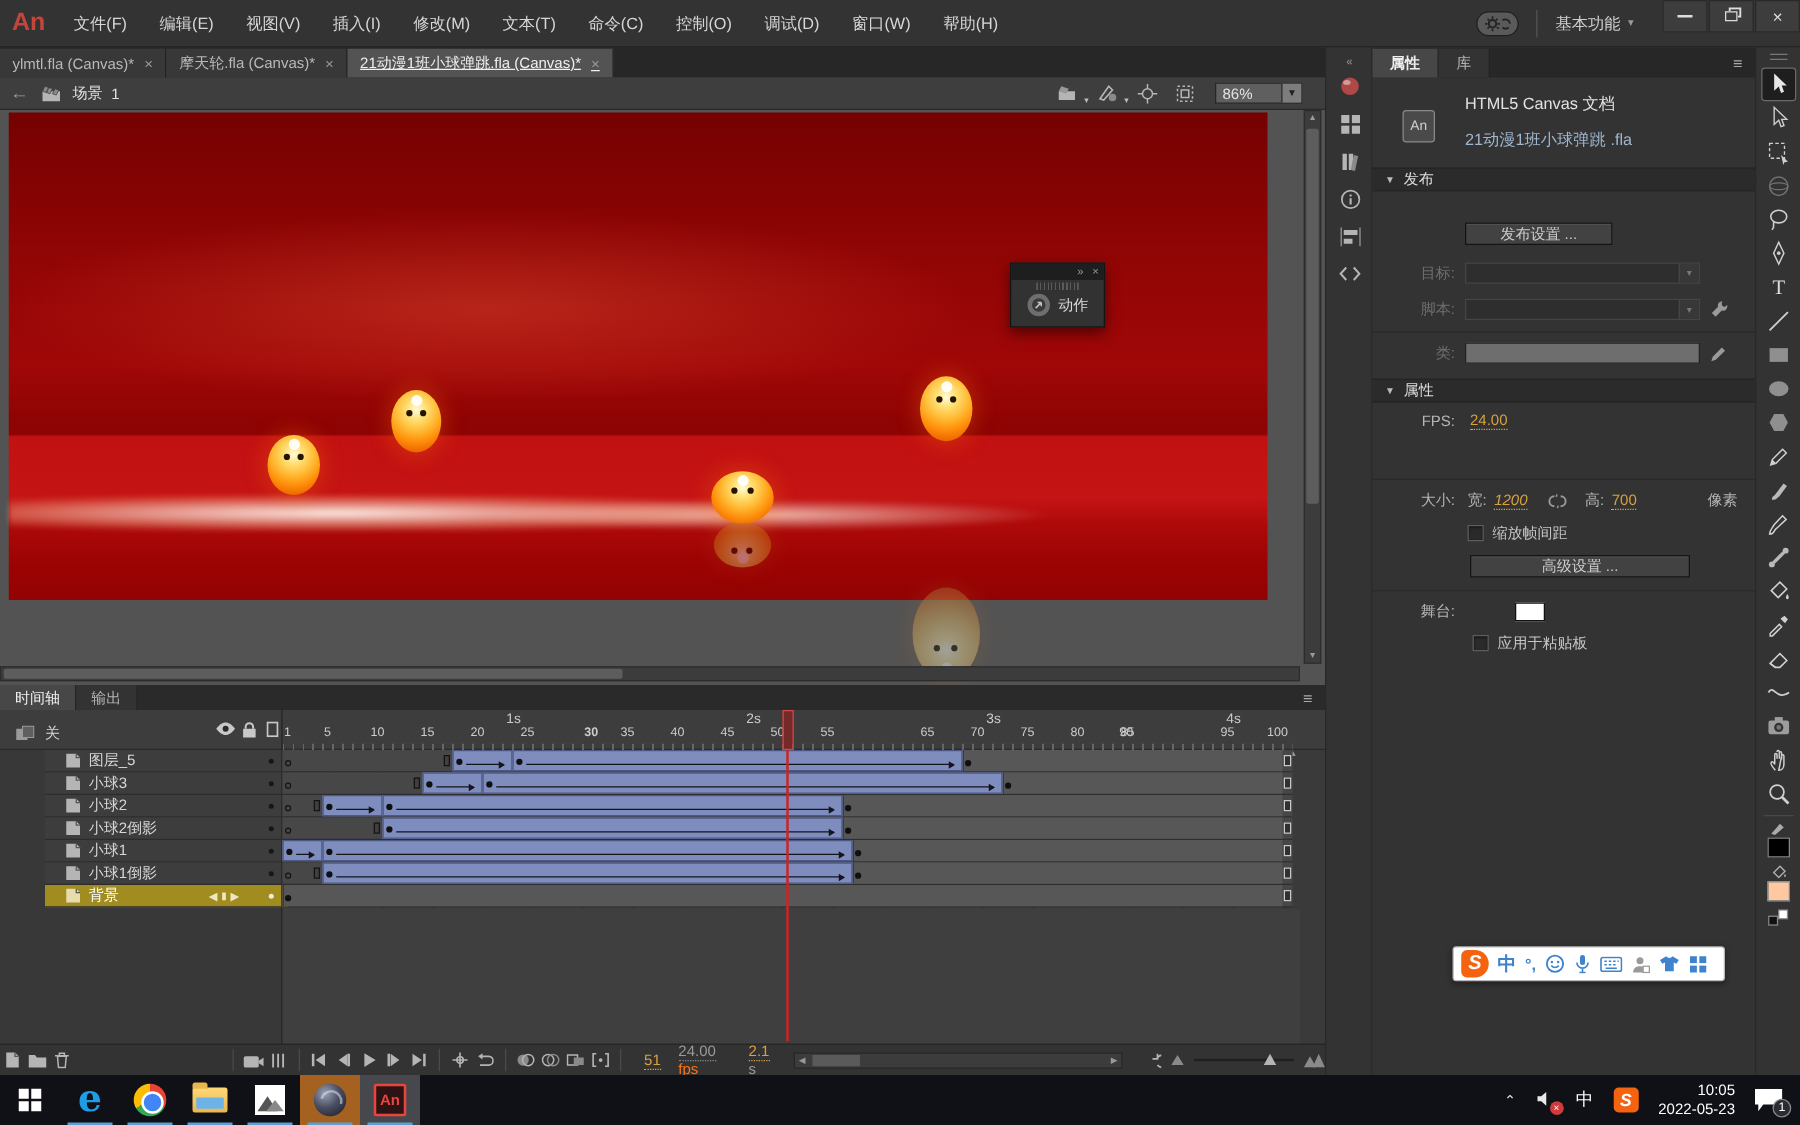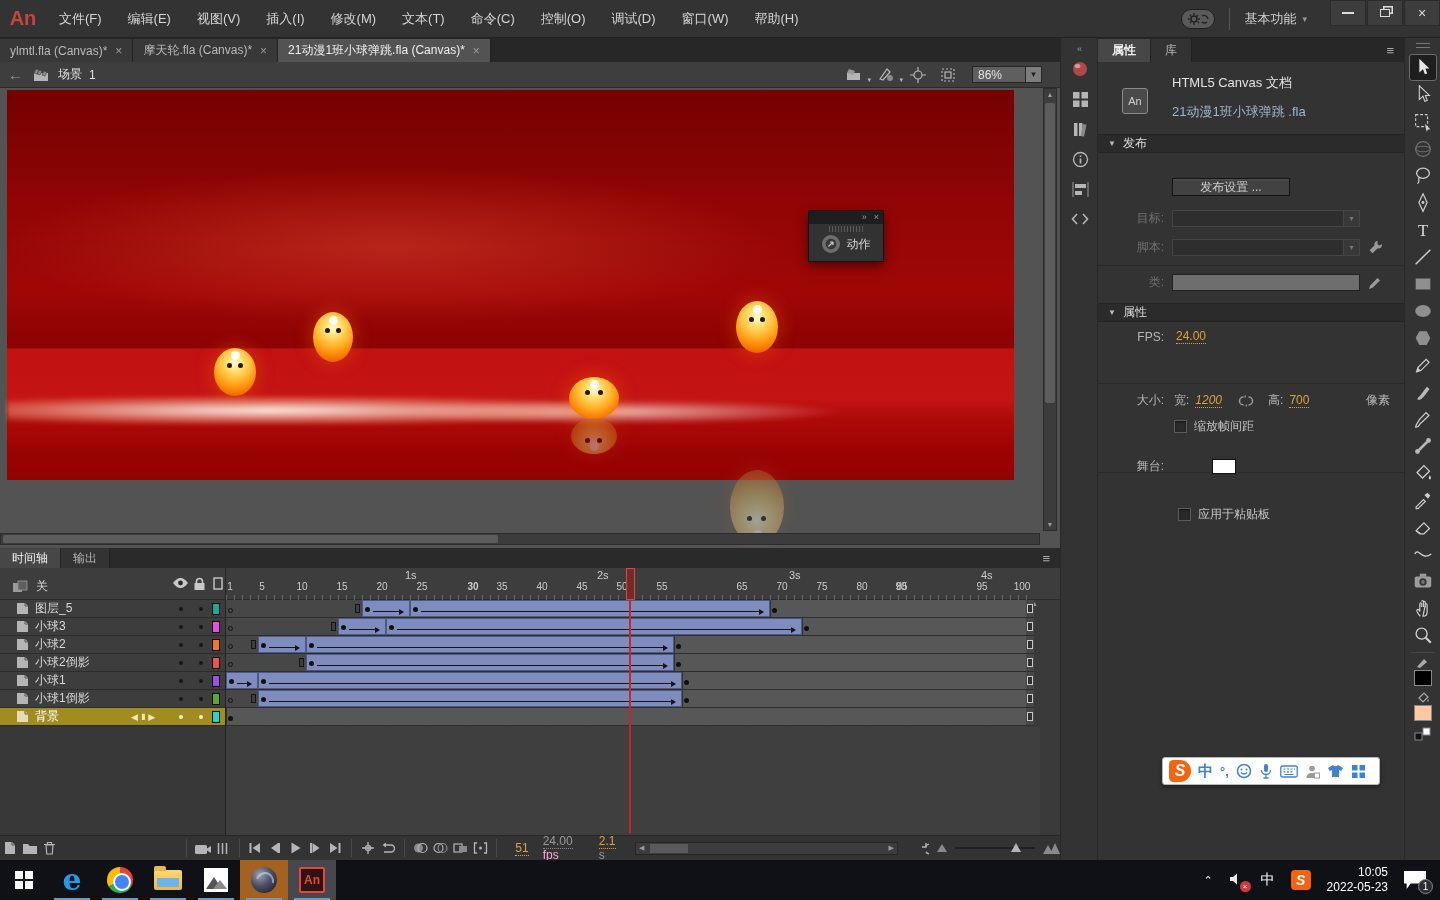--- a/index.html
+++ b/index.html
@@ -19,21 +19,21 @@
   .ws-arrow { color:#9a9a9a; font-size:9px; margin-right:22px; }
   .winbtns { display:flex; height:100%; }
   .winbtn { width:36px; height:26px; background:#3d3d3d; border:1px solid #2a2a2a; display:flex; align-items:center; justify-content:center; margin-left:1px; }
   .wb-min i { display:block; width:12px; height:2px; background:#ddd; }
   .wb-max i { display:block; width:10px; height:8px; border:1.5px solid #ddd; box-shadow:3px -3px 0 -1.5px #3d3d3d, 3px -3px 0 0 #ddd; }
   .wb-close { font-size:14px; color:#ddd; }
 
   
   .doctabs { position:absolute; left:0; top:38px; width:1060px; height:24px; background:#272727; display:flex; align-items:flex-end; }
   .dtab { height:23px; display:flex; align-items:center; padding:0 10px; background:#383838; border-right:1px solid #222; color:#b9b9b9; font-size:12px; white-space:nowrap; }
-  .dtab.active { background:#535353; color:#efefef; }
+  .dtab.active { background:#535353; color:#efefef;text-decoration:underline; }
   .dtab .tclose { margin-left:8px; color:#9a9a9a; font-size:12px; }
 
   
   .editbar { position:absolute; left:0; top:62px; width:1060px; height:26px; background:#3e3e3e; border-bottom:1px solid #2a2a2a; display:flex; align-items:center; }
   .back-arrow { color:#9a9a9a; font-size:15px; margin:0 10px 0 8px; }
   .scene-label { color:#e0e0e0; margin-left:8px; }
   .scene-num { color:#e0e0e0; margin-left:7px; }
   .eb-right { margin-left:auto; display:flex; align-items:center; margin-right:18px; }
   .eb-ico { margin-left:14px; position:relative; display:flex; align-items:center; }
   .eb-ico .dd { position:absolute; right:-7px; bottom:-2px; font-size:7px; color:#bbb; }
@@ -86,21 +86,21 @@
   .tl-head { position:absolute; left:0; top:20px; width:100%; height:32px; background:#3d3d3d; border-bottom:1px solid #2a2a2a; }
   .tl-head-left { position:absolute; left:0; top:0; width:226px; height:32px; border-right:1px solid #252525; }
   .cur-layer { position:absolute; left:12px; top:10px; display:flex; align-items:center; gap:8px; color:#d5d5d5; }
   .hcol { position:absolute; top:9px; }
   .ruler { position:absolute; left:226px; top:0; width:814px; height:32px; overflow:hidden; }
   .sec-lab { position:absolute; top:1px; color:#ccc; font-size:11px; }
   .num-lab { position:absolute; top:13px; width:22px; text-align:center; color:#ccc; font-size:10px; }
   .ticks { position:absolute; left:0; bottom:0; width:808px; height:5px;
      background:repeating-linear-gradient(90deg,#666 0 1px,transparent 1px 8px), repeating-linear-gradient(90deg,#202020 0 1px,transparent 1px 40px); }
   .tl-body { position:absolute; left:0; top:52px; width:100%; height:235px; background:#3a3a3a; }
-  .tl-layers { position:absolute; left:0; top:0; width:226px; height:100%; background:#383838; border-right:1px solid #222; }
+  .tl-layers { position:absolute; left:0; top:0; width:226px; height:100%; background:#383838; border-right:1px solid #222;padding-left:36px; }
   .lrow { position:relative; height:18px; border-bottom:1px solid #2c2c2c; background:#3d3d3d; display:flex; align-items:center; }
   .lrow.selected { background:#a08c1f; }
   .lrow .lname { margin-left:6px; color:#d8d8d8; font-size:12px; white-space:nowrap; }
   .lrow.selected .lname { color:#fff; }
   .lrow .licon { margin-left:16px; }
   .ldot { position:absolute; width:4px; height:4px; border-radius:50%; background:#161616; top:7px; }
   .lrow.selected .ldot { background:#f2ecd0; }
   .lswatch { position:absolute; left:212px; top:3px; width:8px; height:12px; border:1px solid #101010; }
   .kf-nav { position:absolute; left:131px; top:3px; display:flex; gap:3px; color:#efe7c2; font-size:9px; line-height:12px; }
   .tl-frames { position:absolute; left:226px; top:0; width:814px; height:100%; background:#3f3f3f; }
@@ -698,21 +698,21 @@
         </div>
         <div class="tb-ico">
           <svg width="15" height="12" viewBox="0 0 15 12">
             <path d="M4 1H1.5v10H4M11 1h2.5v10H11" fill="none" stroke="#b5b5b5" stroke-width="1.3"></path>
             <circle cx="7.5" cy="6" r="1.5" fill="#b5b5b5"></circle>
           </svg>
         </div>
         <div class="tb-sep"></div>
         <div class="tb-status">
           <span class="hot">51</span>
-          <span><span class="dimhot">24.00</span> <span style="color:#f9a8d4;">fps</span></span>
+          <span><span class="dimhot">24.00</span> <span style="color:#f97316;">fps</span></span>
           <span><span class="hot">2.1</span> <span style="color:#9a9a9a;">s</span></span>
         </div>
         <div class="tb-scroll">
           <span class="a" style="left:3px;">◀</span>
           <div class="thumb"></div>
           <span class="a" style="right:3px;">▶</span>
         </div>
         <div class="tb-zoom">
           <svg width="15" height="13" viewBox="0 0 15 13">
             <path d="M12 10A5 5 0 1 0 12 4" fill="none" stroke="#b5b5b5" stroke-width="1.4"></path>
@@ -837,22 +837,25 @@
             <path d="M7.5 1.5L7 3.5M8.5 10.5L8 12.5" stroke="#9a9a9a" stroke-width="1.2"></path>
           </svg>
         <span style="margin-left:14px;color:#b5b5b5;">高:</span>
         <span class="hot" style="margin-left:6px;">700</span>
         <span style="margin-left:auto;margin-right:14px;color:#b5b5b5;">像素</span>
       </div>
       <div class="prow" style="top:356px;">
         <span class="cbox" style="margin-left:76px;"></span>
         <span class="cblabel">缩放帧间距</span>
       </div>
+      <div class="prow" style="top:382px;">
+        <button class="pbtn" style="margin-left:78px;width:176px;">高级设置 ...</button>
+      </div>
       <div class="hrline" style="top:410px;"></div>
-      <div class="prow" style="top:396px;gap:40px;">
+      <div class="prow" style="top:419px;gap:40px;">
         <span class="plabel">舞台:</span>
         <span class="stage-swatch"></span>
       </div>
       <div class="prow" style="top:444px;">
         <span class="cbox" style="margin-left:80px;"></span>
         <span class="cblabel">应用于粘贴板</span>
       </div>
     </div>
   </div>
 

